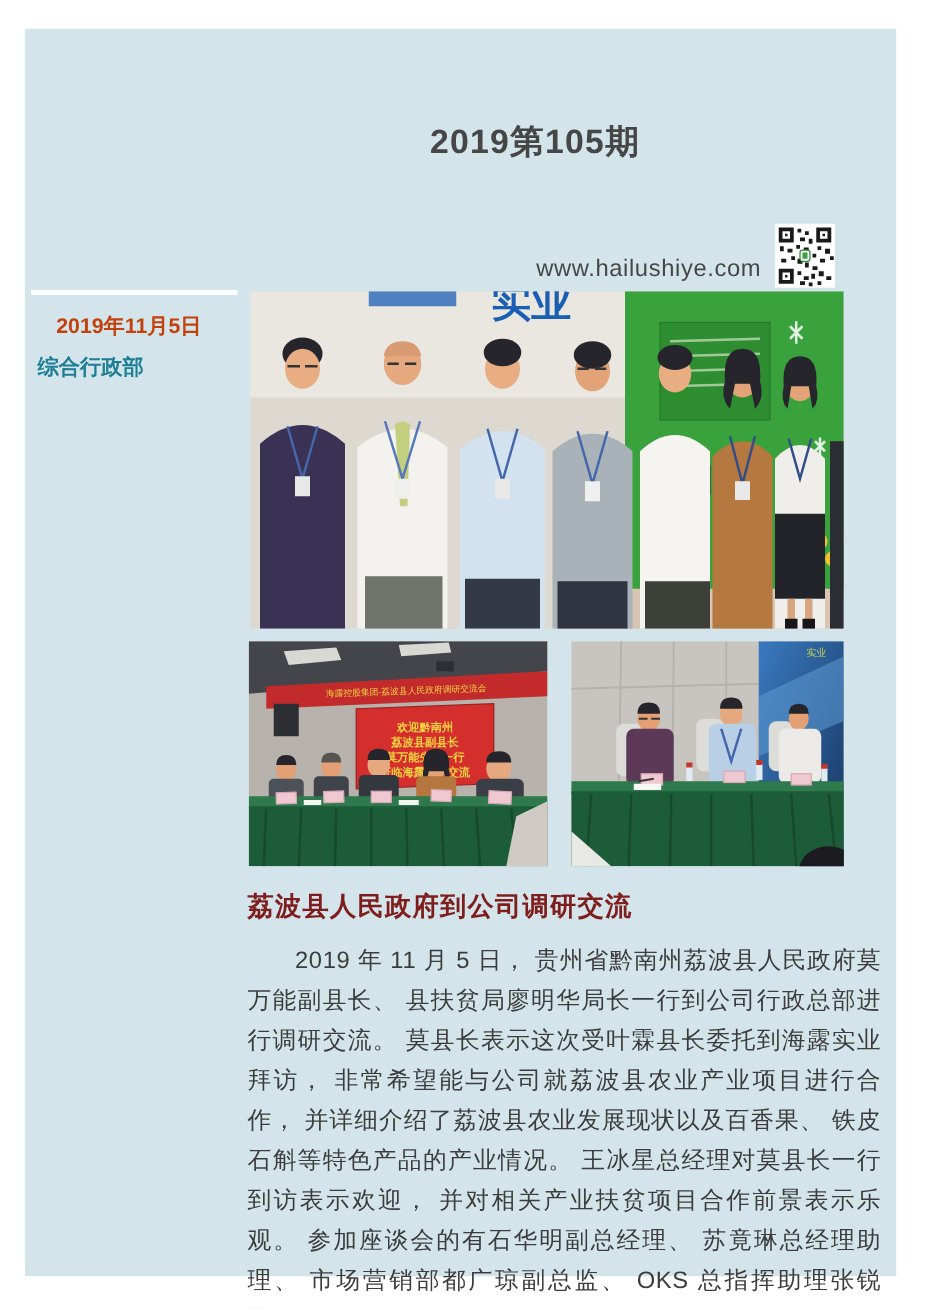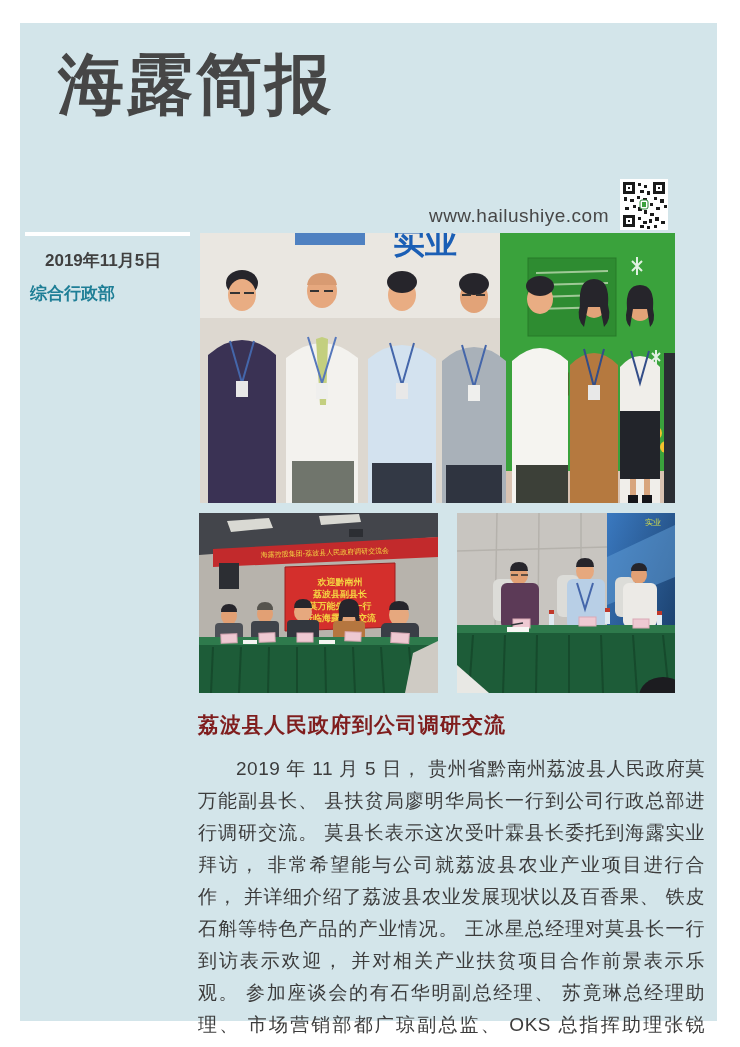--- a/index.html
+++ b/index.html
@@ -12,42 +12,42 @@
             color:#464646;letter-spacing:3px;line-height:1;margin:0;}
   .nl-issue{position:absolute;left:324px;top:72px;font-size:27px;font-weight:bold;
             color:#464646;letter-spacing:1px;}
   .nl-url{position:absolute;right:108px;top:182px;font-size:19px;color:#474747;letter-spacing:.5px;}
   .qr{position:absolute;left:600px;top:156px;width:48px;height:51px;background:#ffffff;}
 
   
   .sep-line{position:absolute;left:5px;top:209px;width:165px;height:4px;background:#ffffff;}
 
   
-  .side-date{position:absolute;left:25px;top:226px;font-size:17px;font-weight:bold;color:#404040;}
+  .side-date{position:absolute;left:25px;top:226px;font-size:17px;font-weight:bold;color:#c2410c;}
   .side-dept{position:absolute;left:10px;top:259px;font-size:17px;font-weight:bold;color:#1e7e96;}
 
   
   .ph{position:absolute;display:block;}
   .ph-group{left:180px;top:210px;width:475px;height:270px;}
   .ph-ml{left:179px;top:490px;width:239px;height:180px;}
   .ph-mr{left:437px;top:490px;width:218px;height:180px;}
 
   
   .art-title{position:absolute;left:178px;top:688px;font-size:21px;font-weight:bold;
              color:#7f1d1d;letter-spacing:1px;margin:0;}
   .art-body{position:absolute;left:178px;top:730px;width:507px;font-size:19px;line-height:32px;
             color:#3c3c3c;text-align:justify;text-indent:38px;letter-spacing:.5px;margin:0;}
 </style>
 </head>
 <body>
 
 <div class="page">
   <div class="panel">
 
-    <h1 class="nl-title">海露简报</h1>
+    <div class="nl-issue">2019第105期</div>
     <div class="nl-url">www.hailushiye.com</div>
 
     <div class="qr">
       <svg width="48" height="51" viewBox="0 0 48 51">
         <rect width="48" height="51" fill="#ffffff"></rect>
         <g fill="#1a1a1a">
           <rect x="3" y="3" width="12" height="12"></rect>
             <rect x="33" y="3" width="12" height="12"></rect>
           <rect x="3" y="36" width="12" height="12"></rect>
           <rect x="6" y="6" width="6" height="6" fill="#ffffff"></rect>

